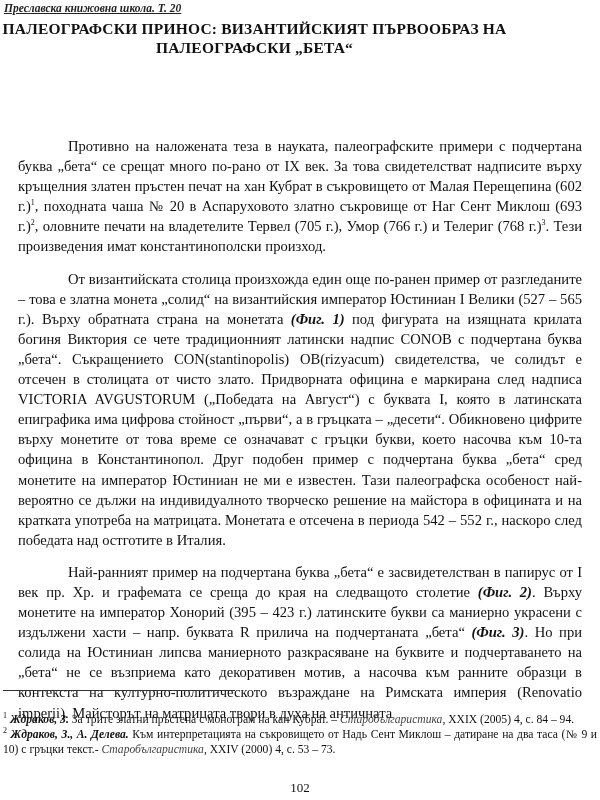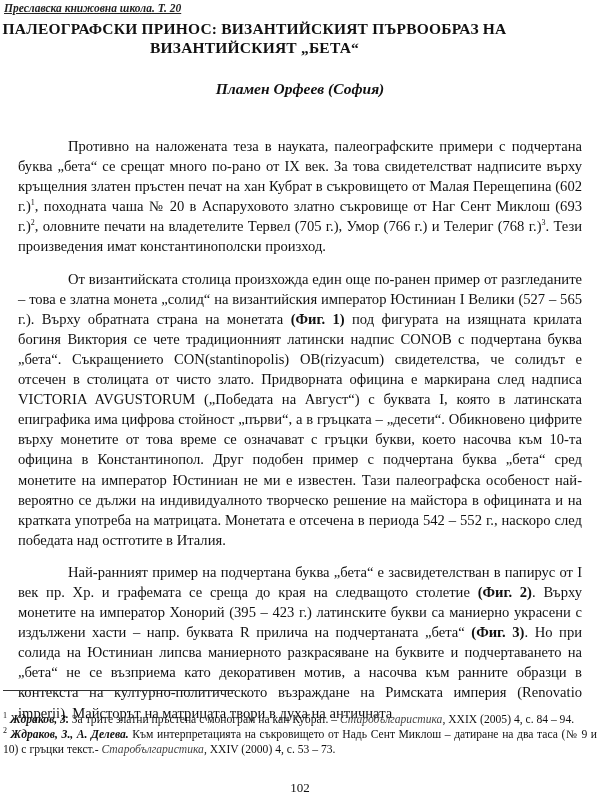--- a/index.html
+++ b/index.html
@@ -9,44 +9,43 @@
   .running-head { position: absolute; left: 4px; top: 2px; font-size: 11.5px;
     font-style: italic; font-weight: bold; text-decoration: underline; color: #222; text-align: center; }
   .title { position: absolute; left: 0; top: 19px; width: 509px; text-align: center;
     font-size: 15.5px; font-weight: bold; line-height: 19px; letter-spacing: 0.2px; }
   .author { position: absolute; left: 0; top: 80px; width: 600px; text-align: center;
     font-size: 15.5px; font-weight: bold; font-style: italic; }
   .body-text { position: absolute; left: 6px; top: 124px; width: 588px;
     font-size: 14.6px; line-height: 20.1px; text-align: justify; }
   .body-text p { margin: 12px; text-indent: 50px; }
   sup { font-size: 8px; line-height: 0; vertical-align: super; }
-  .b { font-weight: bold; }
+  .b { font-weight: bold; font-style: italic; }
   .fn-rule { position: absolute; left: 3px; top: 690px; width: 232px; height: 1px;
     background: #333; }
   .footnotes { position: absolute; left: 3px; top: 713px; width: 594px;
     font-size: 11.6px; line-height: 14.8px; text-align: justify; }
   .footnotes p { margin: 0; }
   .footnotes .au { font-weight: bold; font-style: italic; }
   .footnotes .jr { font-style: italic; color: #444; }
   .page-num { position: absolute; left: 0; top: 780px; width: 600px; text-align: center;
     font-size: 13px; }
 </style>
 </head>
 <body>
 
 <div class="page">
 
   <div class="running-head">Преславска книжовна школа. Т. 20</div>
 
   <div class="title">
     <div>ПАЛЕОГРАФСКИ ПРИНОС: ВИЗАНТИЙСКИЯТ ПЪРВООБРАЗ НА</div>
-    <div>ВИЗАНТИЙСКИЯТ „БЕТА“</div>
+    <div>ПАЛЕОГРАФСКИ „БЕТА“</div>
   </div>
 
-  <div class="author">Пламен Орфеев (София)</div>
 
   <div class="body-text">
     <p><span>Противно на наложената теза в науката, палеографските примери с подчертана буква „бета“ се срещат много по-рано от IX век. За това свидетелстват надписите върху кръщелния златен пръстен печат на хан Кубрат в съкровището от Малая Перещепина (602 г.)</span><sup>1</sup><span>, походната чаша № 20 в Аспаруховото златно съкровище от Наг Сент Миклош (693 г.)</span><sup>2</sup><span>, оловните печати на владетелите Тервел (705 г.), Умор (766 г.) и Телериг (768 г.)</span><sup>3</sup><span>. Тези произведения имат константинополски произход.</span></p>
     <p><span>От византийската столица произхожда един още по-ранен пример от разгледаните – това е златна монета „солид“ на византийския император Юстиниан I Велики (527 – 565 г.). Върху обратната страна на монетата </span><span class="b">(Фиг. 1)</span><span> под фигурата на изящната крилата богиня Виктория се чете традиционният латински надпис CONOB с подчертана буква „бета“. Съкращението CON(stantinopolis) OB(rizyacum) свидетелства, че солидът е отсечен в столицата от чисто злато. Придворната официна е маркирана след надписа VICTORIA AVGUSTORUM („Победата на Август“) с буквата I, която в латинската епиграфика има цифрова стойност „първи“, а в гръцката – „десети“. Обикновено цифрите върху монетите от това време се означават с гръцки букви, което насочва към 10-та официна в Константинопол. Друг подобен пример с подчертана буква „бета“ сред монетите на император Юстиниан не ми е известен. Тази палеографска особеност най-вероятно се дължи на индивидуалното творческо решение на майстора в официната и на кратката употреба на матрицата. Монетата е отсечена в периода 542 – 552 г., наскоро след победата над остготите в Италия.</span></p>
     <p><span>Най-ранният пример на подчертана буква „бета“ е засвидетелстван в папирус от I век пр. Хр. и графемата се среща до края на следващото столетие </span><span class="b">(Фиг. 2)</span><span>. Върху монетите на император Хонорий (395 – 423 г.) латинските букви са маниерно украсени с издължени хасти – напр. буквата R прилича на подчертаната „бета“ </span><span class="b">(Фиг. 3)</span><span>. Но при солида на Юстиниан липсва маниерното разкрасяване на буквите и подчертаването на „бета“ не се възприема като декоративен мотив, а насочва към ранните образци в контекста на културно-политическото възраждане на Римската империя (Renovatio imperii). Майсторът на матрицата твори в духа на античната</span></p>
   </div>
 
   <div class="fn-rule"></div>
 
   <div class="footnotes">

